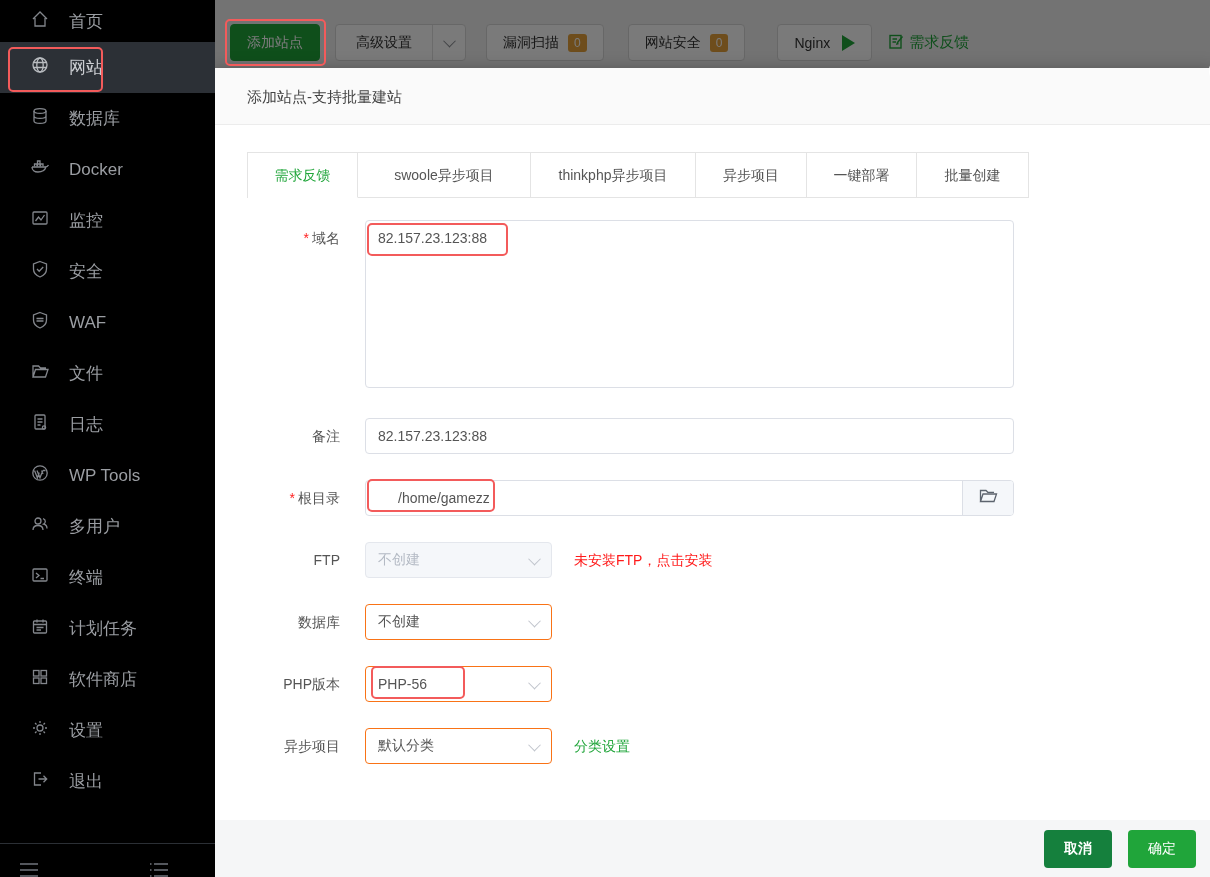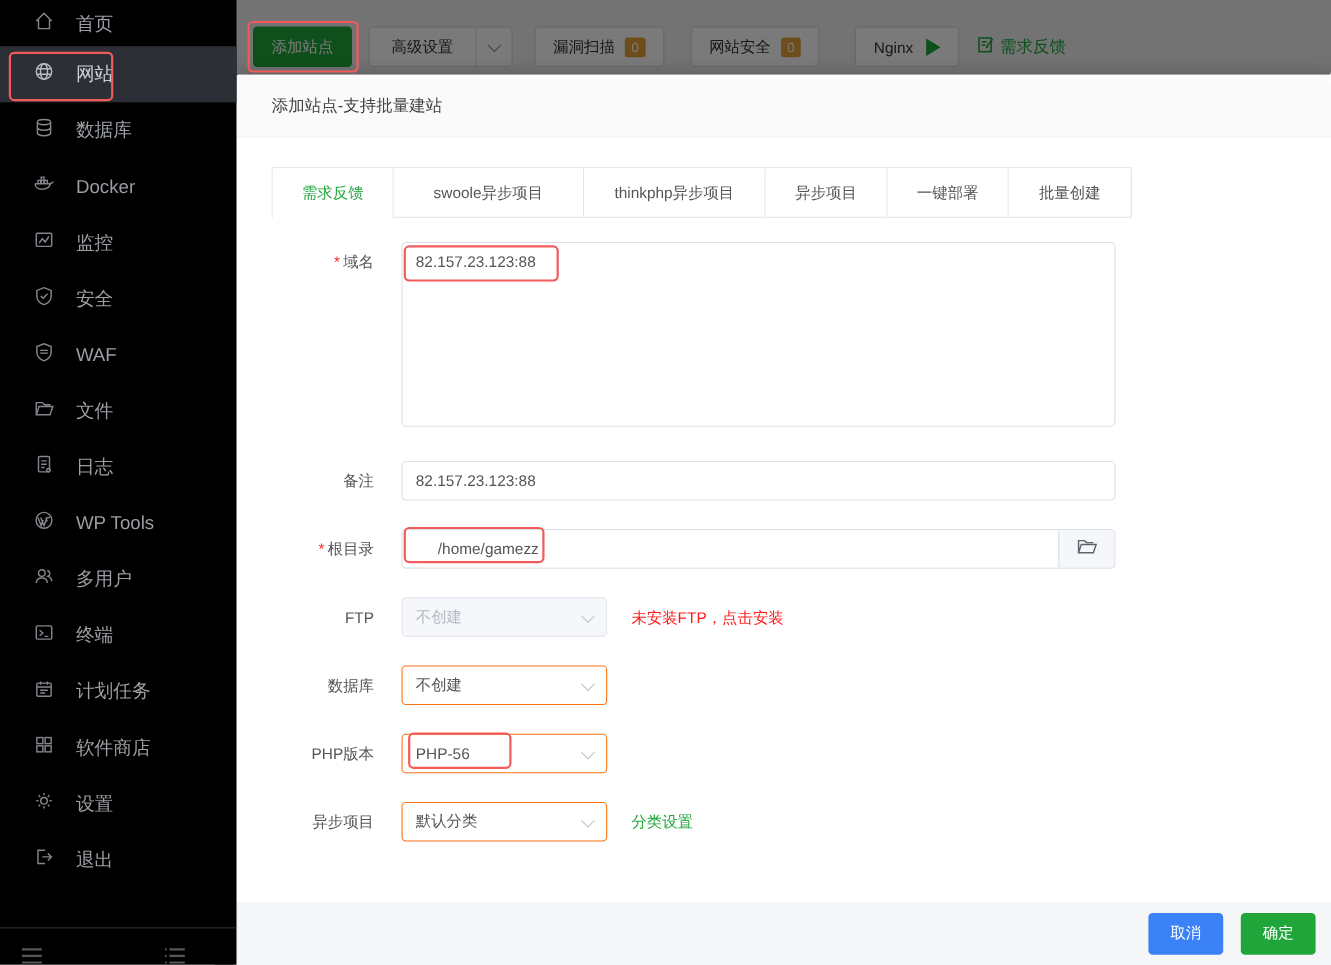--- a/index.html
+++ b/index.html
@@ -82,21 +82,21 @@
   .select .caret{border-color:#c0c4cc;}
   .select.disabled{background:#f5f7fa;border-color:#e4e7ed;color:#b4bac4;cursor:not-allowed;}
   .row-side{margin-left:22px;line-height:36px;font-size:14px;}
   .warn-red{color:#ff1a1a;}
   .link-green{color:#20a53a;cursor:pointer;}
 
   .modal-footer{position:absolute;left:0;right:0;bottom:0;height:65px;background:#f5f6f7;
     display:flex;align-items:center;justify-content:flex-end;padding:0 20px 8px 0;}
   .btn{height:38px;padding:0 20px;border:none;border-radius:4px;font-size:14px;color:#fff;
     cursor:pointer;font-family:"Liberation Sans","DejaVu Sans",sans-serif;}
-  .btn-cancel{background:#3b82f6;}
+  .btn-cancel{background:#15803d;font-weight:bold;}
   .btn-ok{background:#20a53a;margin-left:16px;}
 
   
   .hl{position:absolute;border:2px solid #f35b5b;border-radius:5px;pointer-events:none;z-index:5;}
 </style>
 </head>
 <body>
 
 <div class="sidebar">
   <div class="side-item">

